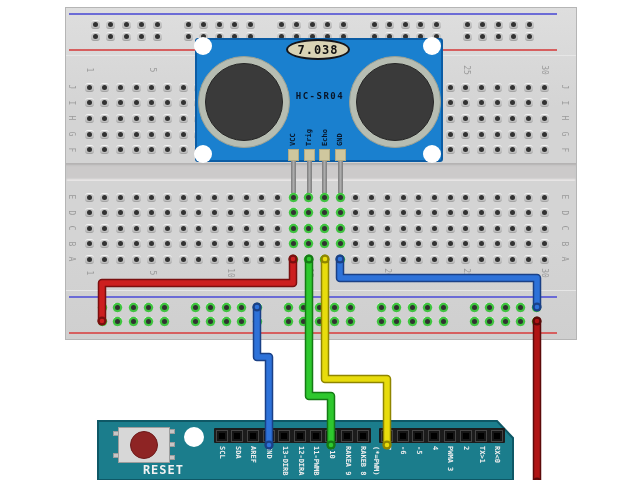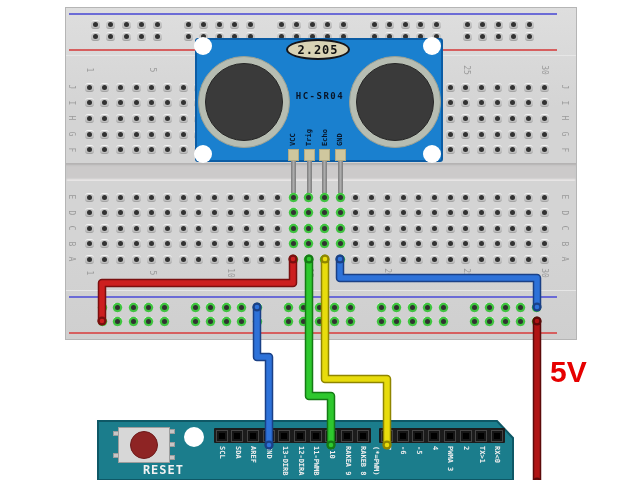--- a/index.html
+++ b/index.html
@@ -506,21 +506,21 @@
     </div>
 
   <div class="layer" id="sensor-layer">
     <div id="sensor-pcb" style="left:195px;top:38px;width:248px;height:124px"></div>
     <div class="sensor-corner" style="left:194px;top:37px"></div>
     <div class="sensor-corner" style="left:423px;top:37px"></div>
     <div class="sensor-corner" style="left:194px;top:145px"></div>
     <div class="sensor-corner" style="left:423px;top:145px"></div>
     <div class="transducer" style="left:198px;top:56px"></div>
     <div class="transducer" style="left:349px;top:56px"></div>
-    <div id="crystal">2.205</div>
+    <div id="crystal">7.038</div>
     <div id="sensor-name">HC-SR04</div>
   <div class="leg" style="left: 290.5px; top: 161px; height: 38px;"></div>
       <div class="pad" style="left: 287.5px; top: 149px;"></div>
       <div class="sensor-label" style="left: 289px; top: 146px;">VCC</div>
       <div class="leg" style="left: 306.5px; top: 161px; height: 38px;"></div>
       <div class="pad" style="left: 303.5px; top: 149px;"></div>
       <div class="sensor-label" style="left: 305px; top: 146px;">Trig</div>
       <div class="leg" style="left: 322px; top: 161px; height: 38px;"></div>
       <div class="pad" style="left: 319px; top: 149px;"></div>
       <div class="sensor-label" style="left: 320.5px; top: 146px;">Echo</div>
@@ -636,17 +636,16 @@
       <path d="M537 321 L537 482" fill="none" stroke="#5c0a0a" stroke-width="8.5" stroke-linejoin="round" stroke-linecap="round"></path>
       <path d="M537 321 L537 482" fill="none" stroke="#b01414" stroke-width="5.5" stroke-linejoin="round" stroke-linecap="round"></path>
       <circle cx="537" cy="321" r="4.6" fill="#5c0a0a"></circle>
       <circle cx="537" cy="321" r="2.3" fill="#b01414"></circle>
       <circle cx="537" cy="482" r="4.6" fill="#5c0a0a"></circle>
       <circle cx="537" cy="482" r="2.3" fill="#b01414"></circle>
     </svg>
 
   <div class="layer" id="ann-layer">
     <div id="ann">
-      <div id="ann-line1">5V</div>
     </div>
   </div>
 
 </div>
 
 </body></html>

